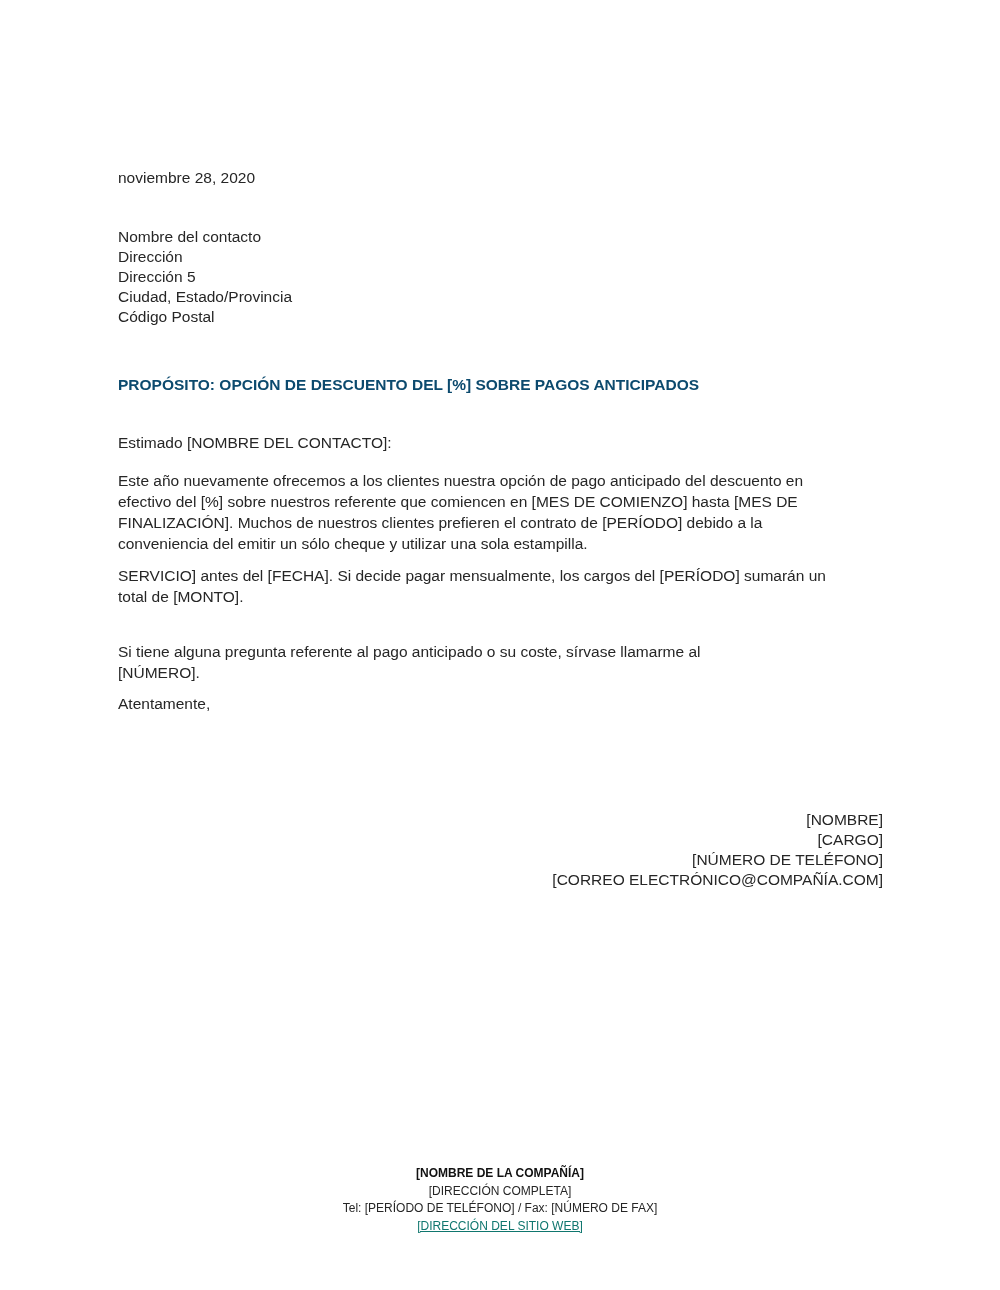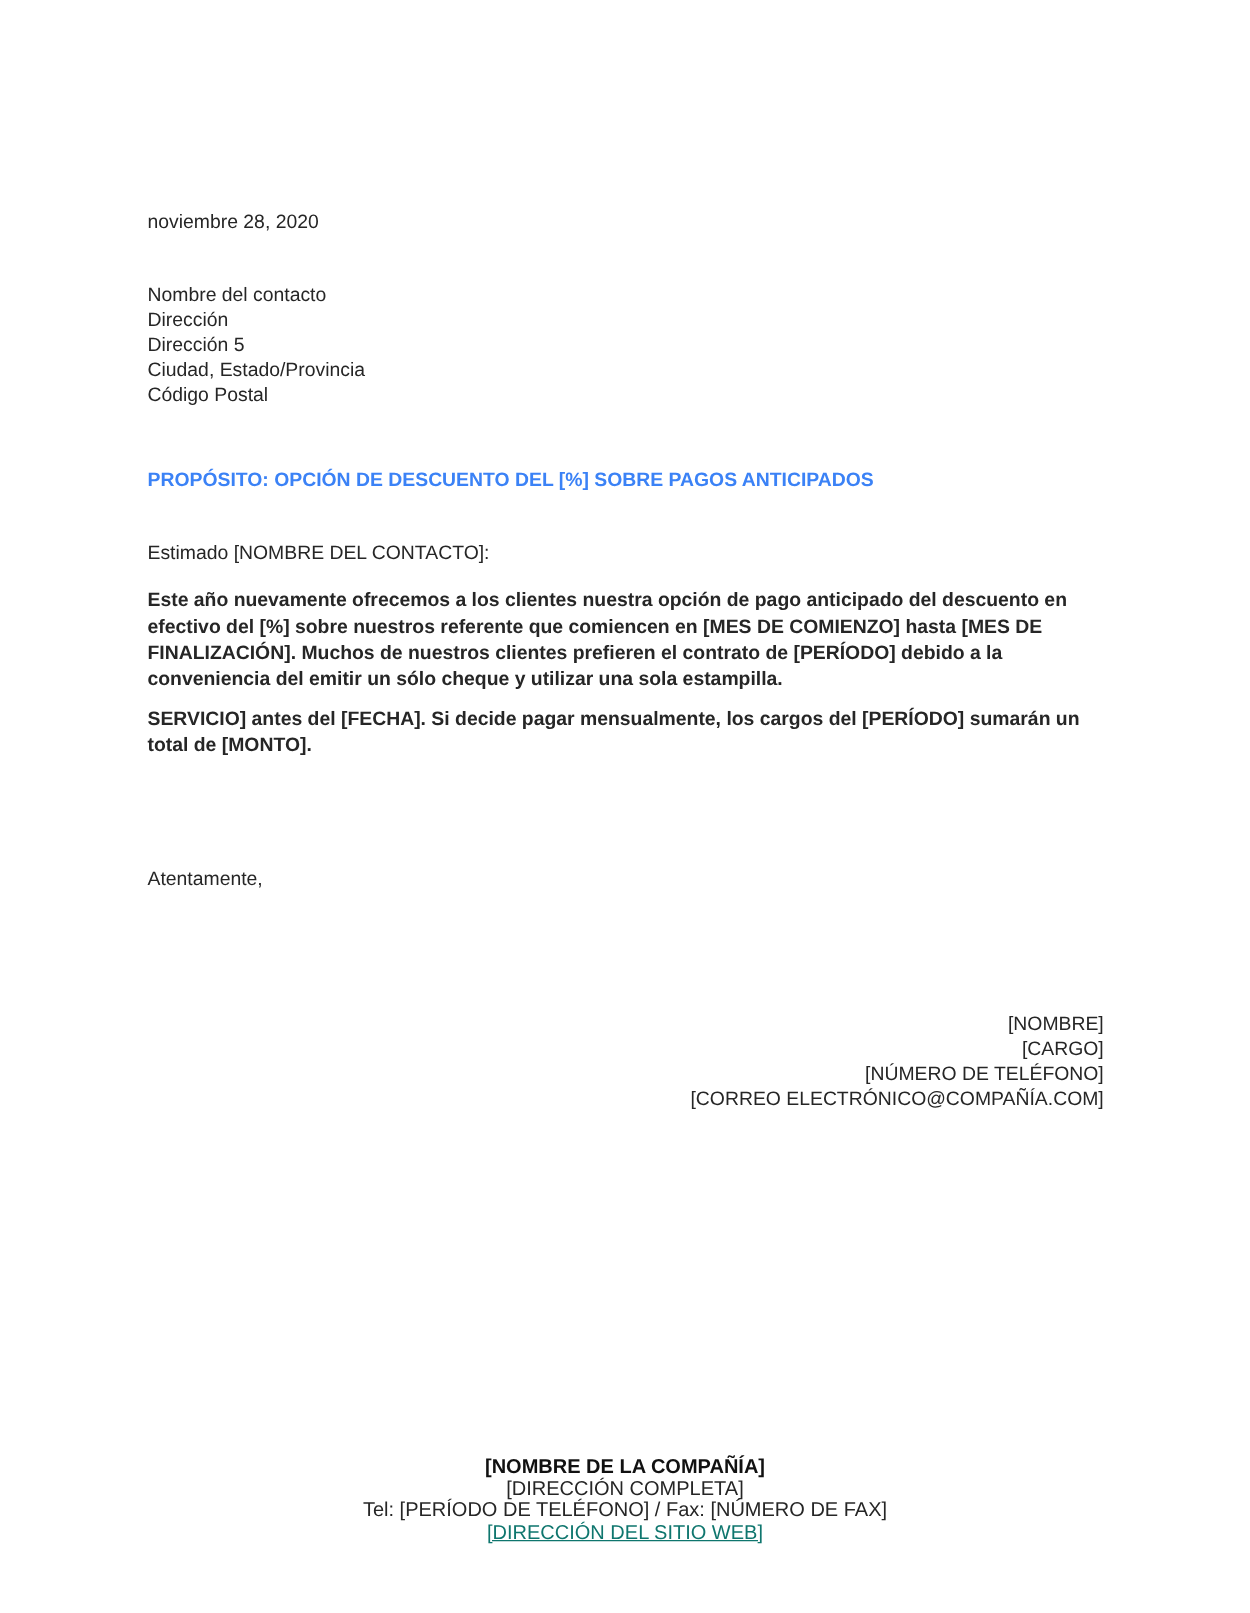--- a/index.html
+++ b/index.html
@@ -15,35 +15,35 @@
     overflow: hidden;
   }
   .block {
     position: absolute;
     left: 118px;
     width: 765px;
     line-height: 20px;
   }
   .date-block    { top: 168px; }
   .recipient     { top: 227px; }
-  .subject       { top: 375px; font-weight: bold; color: #3b82f6; }
+  .subject       { top: 375px; font-weight: bold; color: #0c4a6e; }
   .greeting      { top: 433px; }
-  .para          { line-height: 21px; font-weight: bold; }
+  .para          { line-height: 21px; }
   .para-1        { top: 470px; }
   .para-2        { top: 565px; }
   .para-3        { top: 641px; }
   .closing       { top: 694px; }
   .signature     { top: 810px; text-align: right; }
   .footer {
     position: absolute;
     top: 1165px;
     left: 0;
     width: 1000px;
     text-align: center;
-    font-size: 16px;
+    font-size: 12px;
     line-height: 17.5px;
   }
   .footer .company { font-weight: bold; color: #111111; }
   .footer a.site-link {
     color: #0f766e;
     text-decoration: underline;
     cursor: pointer;
   }
 </style>
 </head>
@@ -70,20 +70,24 @@
     <div>efectivo del [%] sobre nuestros referente que comiencen en [MES DE COMIENZO] hasta [MES DE</div>
     <div>FINALIZACIÓN]. Muchos de nuestros clientes prefieren el contrato de [PERÍODO] debido a la</div>
     <div>conveniencia del emitir un sólo cheque y utilizar una sola estampilla.</div>
   </div>
 
   <div class="block para para-2">
     <div>SERVICIO] antes del [FECHA]. Si decide pagar mensualmente, los cargos del [PERÍODO] sumarán un</div>
     <div>total de [MONTO].</div>
   </div>
 
+  <div class="block para para-3">
+    <div>Si tiene alguna pregunta referente al pago anticipado o su coste, sírvase llamarme al</div>
+    <div>[NÚMERO].</div>
+  </div>
 
   <div class="block closing">Atentamente,</div>
 
   <div class="block signature">
     <div>[NOMBRE]</div>
     <div>[CARGO]</div>
     <div>[NÚMERO DE TELÉFONO]</div>
     <div>[CORREO ELECTRÓNICO@COMPAÑÍA.COM]</div>
   </div>
 

